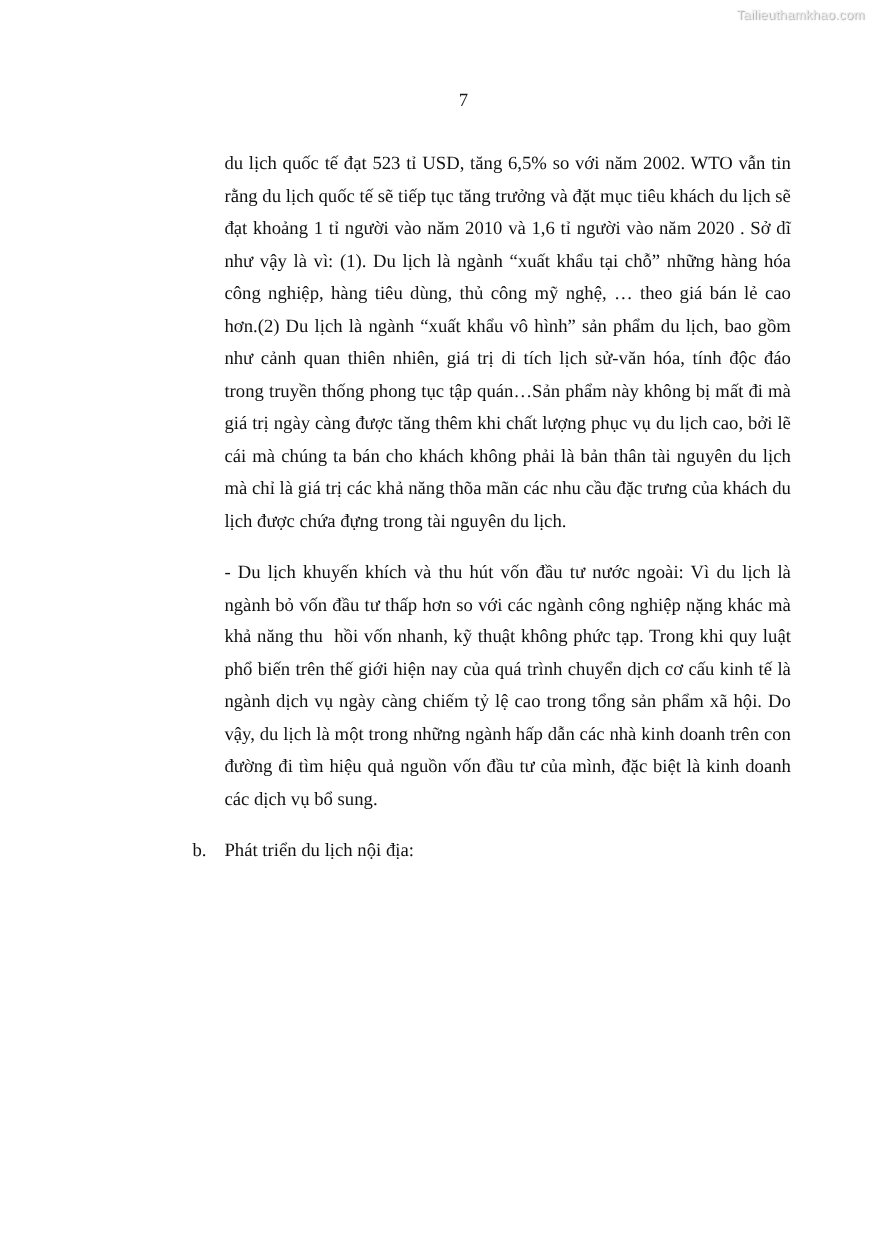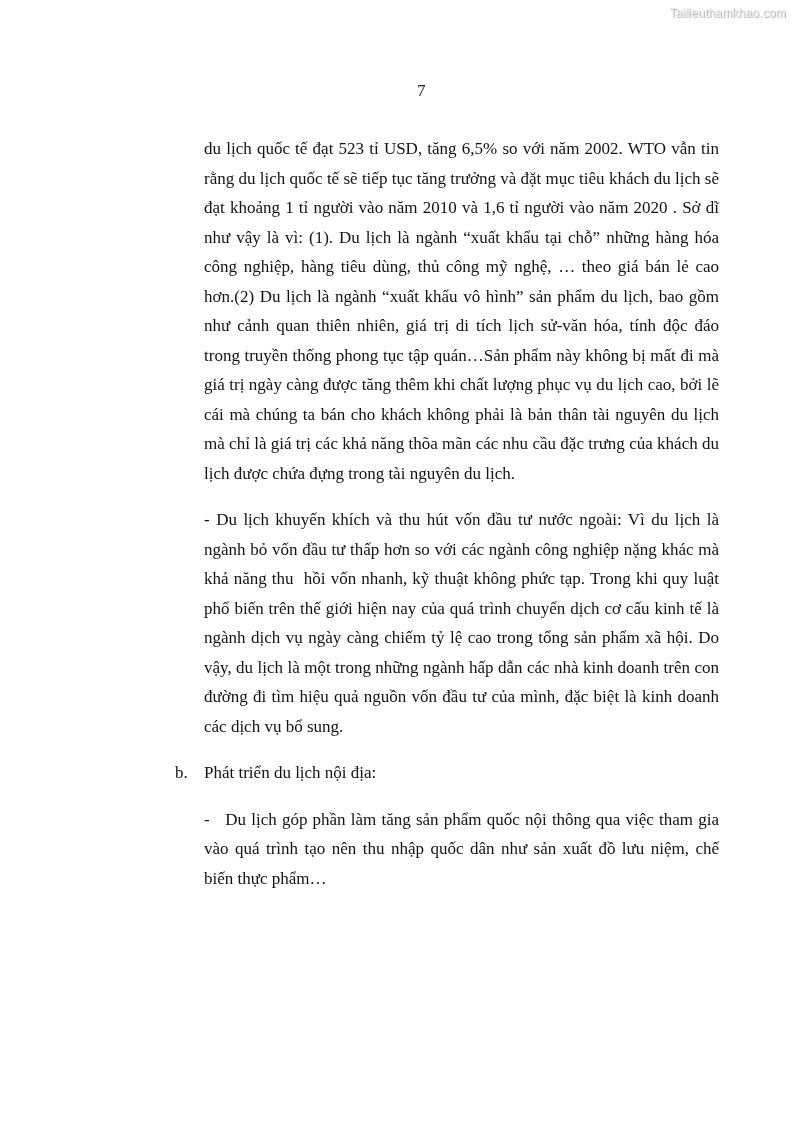--- a/index.html
+++ b/index.html
@@ -71,17 +71,16 @@
     <p>du lịch quốc tế đạt 523 tỉ USD, tăng 6,5% so với năm 2002. WTO vẫn tin rằng du lịch quốc tế sẽ tiếp tục tăng trưởng và đặt mục tiêu khách du lịch sẽ đạt khoảng 1 tỉ người vào năm 2010 và 1,6 tỉ người vào năm 2020 . Sở dĩ như vậy là vì: (1). Du lịch là ngành “xuất khẩu tại chỗ” những hàng hóa công nghiệp, hàng tiêu dùng, thủ công mỹ nghệ, … theo giá bán lẻ cao hơn.(2) Du lịch là ngành “xuất khẩu vô hình” sản phẩm du lịch, bao gồm như cảnh quan thiên nhiên, giá trị di tích lịch sử-văn hóa, tính độc đáo trong truyền thống phong tục tập quán…Sản phẩm này không bị mất đi mà giá trị ngày càng được tăng thêm khi chất lượng phục vụ du lịch cao, bởi lẽ cái mà chúng ta bán cho khách không phải là bản thân tài nguyên du lịch mà chỉ là giá trị các khả năng thõa mãn các nhu cầu đặc trưng của khách du lịch được chứa đựng trong tài nguyên du lịch.</p>
 
     <p>- Du lịch khuyến khích và thu hút vốn đầu tư nước ngoài: Vì du lịch là ngành bỏ vốn đầu tư thấp hơn so với các ngành công nghiệp nặng khác mà khả năng thu&nbsp; hồi vốn nhanh, kỹ thuật không phức tạp. Trong khi quy luật phổ biến trên thế giới hiện nay của quá trình chuyển dịch cơ cấu kinh tế là ngành dịch vụ ngày càng chiếm tỷ lệ cao trong tổng sản phẩm xã hội. Do vậy, du lịch là một trong những ngành hấp dẫn các nhà kinh doanh trên con đường đi tìm hiệu quả nguồn vốn đầu tư của mình, đặc biệt là kinh doanh các dịch vụ bổ sung.</p>
 
 
     <div class="item-b">
       <span class="marker">b.</span>
       <span>Phát triển du lịch nội địa:</span>
     </div>
 
-    <p>-&nbsp;&nbsp;&nbsp;Du lịch góp phần làm tăng sản phẩm quốc nội thông qua việc tham gia vào quá trình tạo nên thu nhập quốc dân như sản xuất đồ lưu niệm, chế biến thực phẩm…</p>
 
   </div>
 
 </div>
 
 </body></html>

